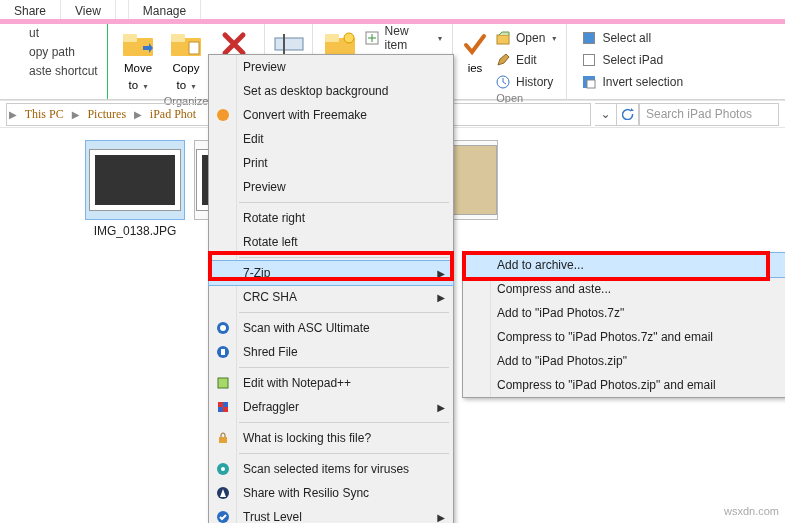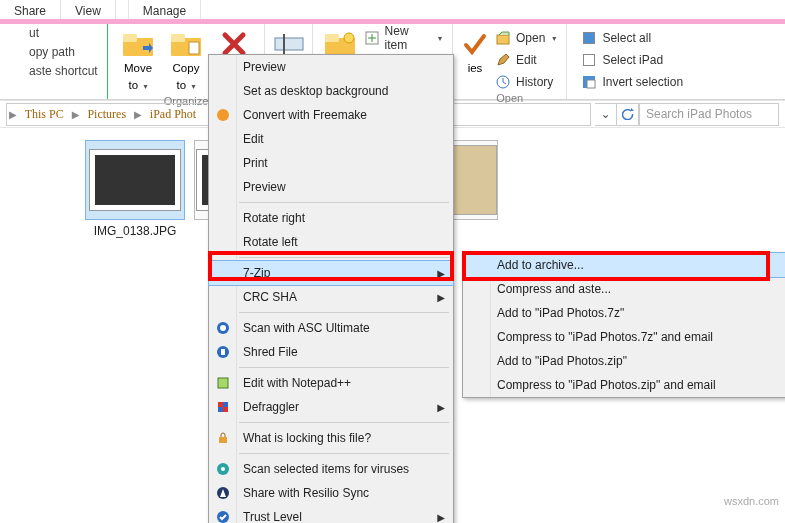--- a/index.html
+++ b/index.html
@@ -50,21 +50,21 @@
 
 .menu { position: absolute; background: #f0f0f0; border: 1px solid #a0a0a0; box-shadow: 2px 2px 4px rgba(0,0,0,0.25); }
 .menu .gutter { position: absolute; left: 0; top: 0; bottom: 0; width: 28px; background: #f0f0f0; border-right: 1px solid #e0e0e0; }
 .mi { position: relative; display: flex; align-items: center; height: 24px; padding-left: 34px; padding-right: 20px; color: #222; }
 .mi .mico { position: absolute; left: 6px; top: 4px; width: 16px; height: 16px; display:flex; align-items:center; justify-content:center; }
 .mi .arrow { position: absolute; right: 8px; font-size: 10px; color: #333; }
 .sep { height: 1px; background: #d0d0d0; margin: 3px 4px 3px 30px; }
 .mi.hl { background: #cde8ff; outline: 1px solid #7eb4ea; }
 .hl-red { position:absolute; border:4px solid #ff0000; pointer-events:none; }
 
-.watermark { position:absolute; right:6px; bottom:16px; font-size:11px; color:#aaa; }
+.watermark { position:absolute; right:6px; bottom:6px; font-size:11px; color:#aaa; }
 .checkbox { width:12px; height:12px; border:1px solid #888; display:inline-block; }
 </style>
 </head>
 <body>
 
 <div class="tabs">
   <div class="tab">Share</div>
   <div class="tab">View</div>
   <div class="tab active" style="margin-left:12px;border-left:1px solid #e5e5e5;">Manage</div>
 </div>

